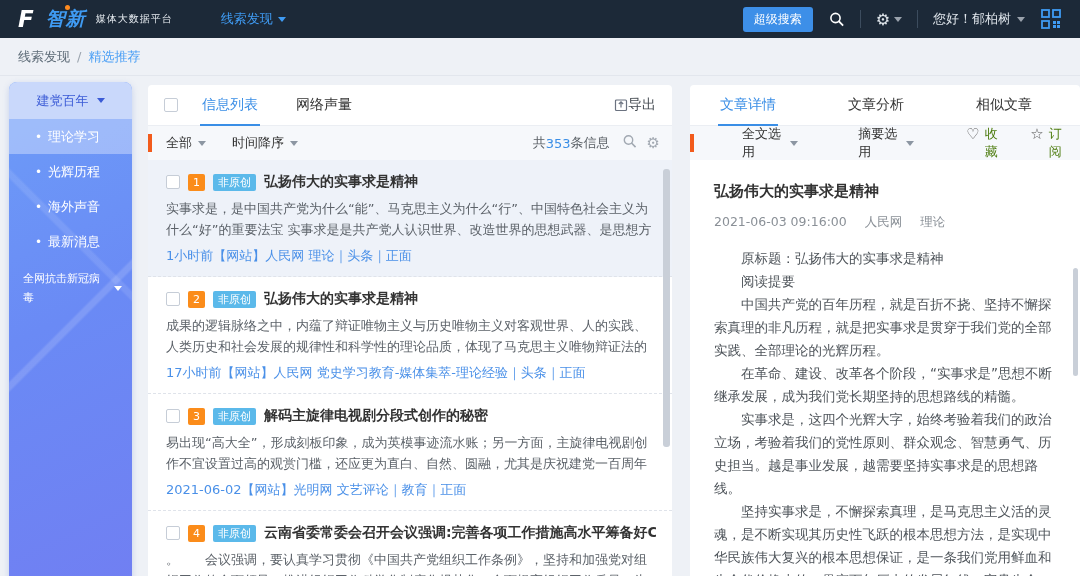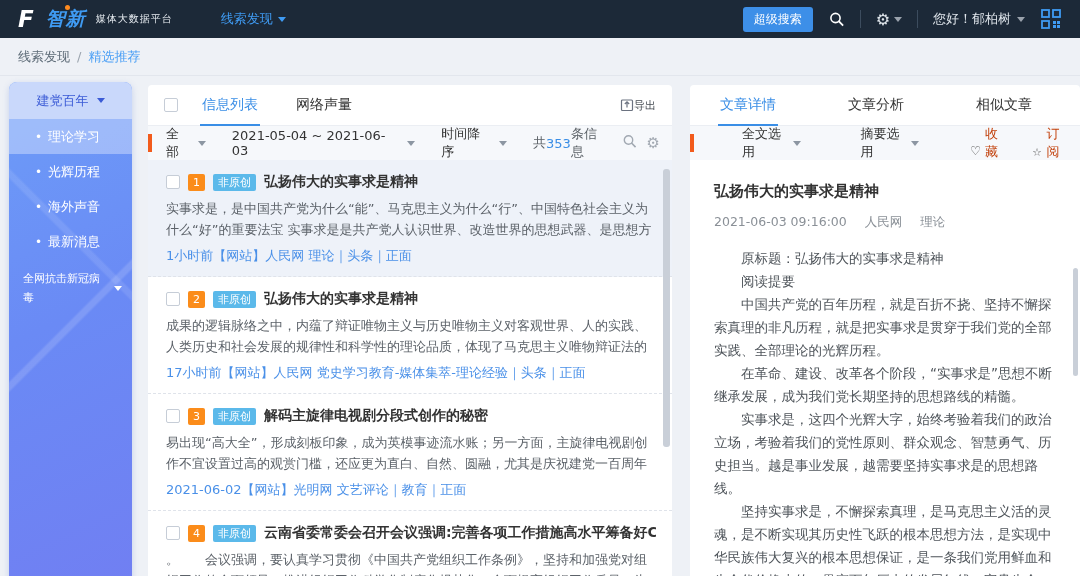--- a/index.html
+++ b/index.html
@@ -62,21 +62,21 @@
   .tab.active::after { content:""; position:absolute; left:0; right:0; bottom:0; height:2px; background:#3a8ee6; }
   .filter-row { height:34px; background:#f6f8fb; display:flex; align-items:center;
     padding:0 12px 0 18px; position:relative; font-size:13px; color:#333; }
   .accent-bar { position:absolute; left:0; top:8px; width:4px; height:18px; background:#f25b1c; }
   .drop { display:flex; align-items:center; gap:6px; cursor:pointer; }
   
   .list-panel { left:148px; width:524px; height:491px; }
   .list-panel .tab { margin-right:34px; }
   .checkbox { width:14px; height:14px; border:1px solid #c6cdd7; border-radius:2px; background:#fff; flex:none; cursor:pointer; }
   .tab-row .checkbox { margin-right:22px; }
-  .export { margin-left:auto; display:flex; align-items:center; gap:0; color:#454b52; cursor:pointer; font-size:11px; }
+  .export { margin-left:auto; display:flex; align-items:center; gap:0; color:#454b52; cursor:pointer; font-size:14px; }
   .filter-row .drop { margin-right:26px; }
   .count { margin-left:auto; color:#5a6066; display:flex; align-items:center; }
   .count b { color:#3a8ee6; font-weight:normal; }
   .icon-magnifier-gray { margin:0 10px 0 12px; cursor:pointer; }
   .icon-gear-gray::before { content:"⚙"; font-size:15px; color:#a2a9b2; cursor:pointer; }
   .items { }
   .item { padding:13px 16px 11px 18px; border-bottom:1px dashed #dfe3ea; cursor:pointer; }
   .item.selected { background:#eef2f9; }
   .item-head { display:flex; align-items:center; gap:8px; }
   .num-badge { min-width:17px; height:17px; line-height:17px; text-align:center; background:#fb8c1a;
@@ -85,21 +85,21 @@
     border-radius:2px; padding:0 5px; flex:none; }
   .item-title { font-size:14px; font-weight:bold; color:#333; white-space:nowrap; overflow:hidden; }
   .item-summary { margin:7px 0; font-size:13px; line-height:21px; color:#5c6269; height:42px; overflow:hidden; }
   .item-meta { font-size:13px; color:#4a90e8; }
   
   .detail-panel { left:690px; width:390px; height:513px; }
   .detail-panel .tab-row { padding:0 28px; justify-content:space-between; }
   .detail-panel .tab-row .tab { margin-right:18px; }
   .toolbar-row { gap:0; }
   .toolbar-row .drop { margin-left:34px; }
-  .tool-btn { display:flex; align-items:flex-end; gap:5px; margin-left:26px; cursor:pointer; color:#c2410c;font-family:Liberation Mono, monospace; }
+  .tool-btn { display:flex; align-items:flex-start; gap:5px; margin-left:26px; cursor:pointer; color:#4d7c0f; }
   .icon-heart::before { content:"♡"; font-size:15px; color:#555; }
   .icon-star::before { content:"☆"; font-size:15px; color:#555; }
   .article { padding:0 26px 0 24px; }
   .article-title { margin-top:22px; font-size:15px; font-weight:bold; color:#333; }
   .article-meta { margin-top:13px; font-size:12.5px; color:#8a9097; }
   .article-meta span { margin-right:14px; }
   .article-body { margin-top:16px; }
   .article-body p { text-indent:2em; font-size:13.5px; line-height:23px; color:#4e545a; }
   
   .scroll-thumb { position:absolute; background:#c9cfd8; border-radius:3px; }
@@ -202,24 +202,20 @@
       <span>导出</span>
     </span>
   </div>
   <div class="filter-row">
     <span class="accent-bar"></span>
     <span class="drop">
       <span>全部</span>
       <span class="caret dark"></span>
     </span>
     <span class="drop">
-      <span>2021-05-04 ~ 2021-06-03</span>
-      <span class="caret dark"></span>
-    </span>
-    <span class="drop">
       <span>时间降序</span>
       <span class="caret dark"></span>
     </span>
     <span class="count">
       <span>共 </span>
       <b>353</b>
       <span>条信息</span>
     </span>
     <span class="icon-magnifier-gray">
       <svg width="15" height="15" viewBox="0 0 15 15">

